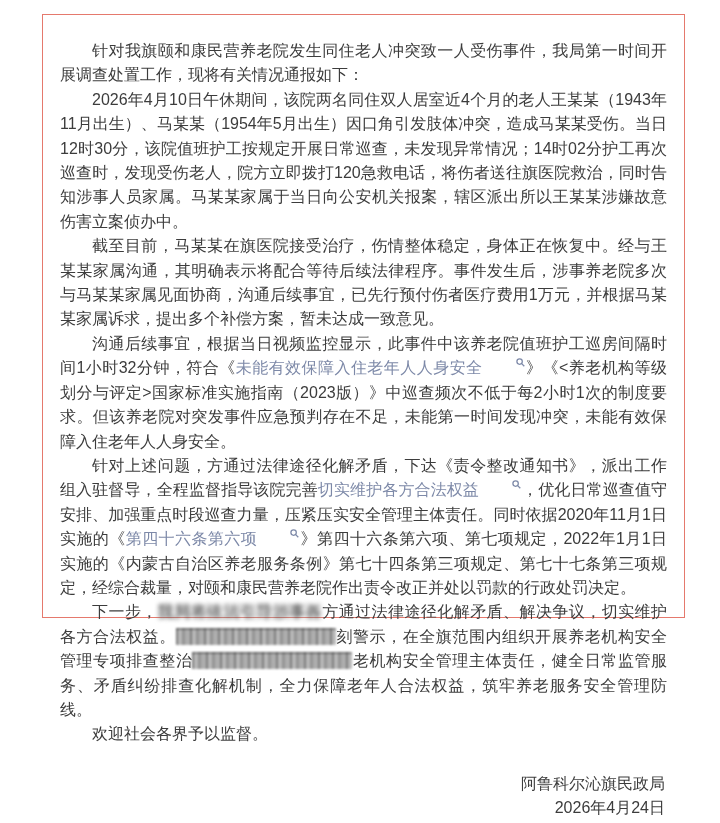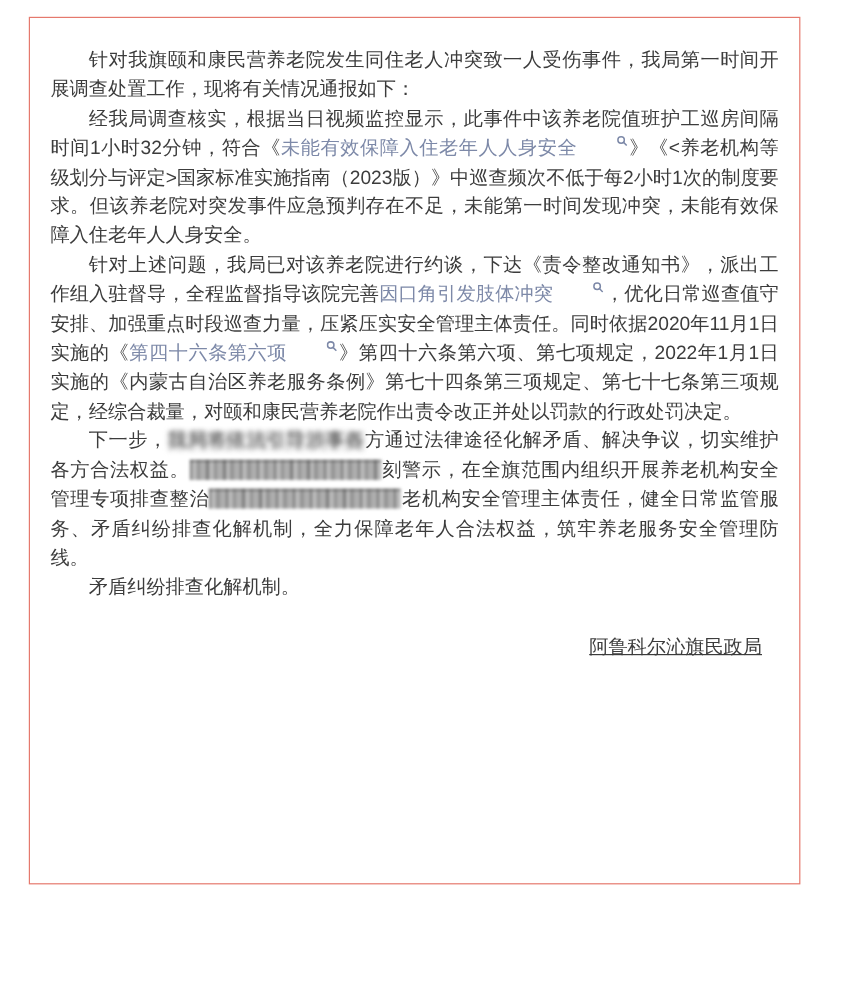--- a/index.html
+++ b/index.html
@@ -10,24 +10,24 @@
   html,body{
     margin:0;
     padding:0;
     width:720px;
     height:823px;
     background:#ffffff;
     font-family:"Liberation Sans","DejaVu Sans",sans-serif;
   }
   .frame{
     position:absolute;
-    left:24px;
+    left:42px;
     top:14px;
     width:643px;
-    height:723px;
+    height:604px;
     box-sizing:border-box;
     border:1.5px solid var(--border-color);
     background:#ffffff;
   }
   .doc{
     padding:24px 17px 0 17px;
   }
   p.para{
     margin:0;
     text-indent:2em;
@@ -74,38 +74,41 @@
     filter:blur(1.3px);
   }
   .signature{
     margin-top:25px;
     padding-right:2px;
     text-align:right;
     font-size:16px;
     line-height:24.4px;
     color:var(--text-color);
   }
-  .signature div{ margin:12px;text-decoration:underline; }
+  .signature div{ margin:0; }
 </style>
 </head>
 <body>
 
 <div class="frame">
   <div class="doc">
     <p class="para"><span class="seg-text">针对我旗颐和康民营养老院发生同住老人冲突致一人受伤事件，我局第一时间开展调查处置工作，现将有关情况通报如下：</span></p>
-    <p class="para"><span class="seg-text">经我局调查核实，根据当日视频监控显示，此事件中该养老院值班护工巡房间隔时间1小时32分钟，符合《</span><span class="doc-link"><span>未能有效保障入住老年人人身安全</span><sup class="search-sup"><svg width="9" height="9" viewBox="0 0 10 10">
+    <p class="para"><span class="seg-text">2026年4月10日午休期间，该院两名同住双人居室近4个月的老人王某某（1943年11月出生）、马某某（1954年5月出生）因口角引发肢体冲突，造成马某某受伤。当日12时30分，该院值班护工按规定开展日常巡查，未发现异常情况；14时02分护工再次巡查时，发现受伤老人，院方立即拨打120急救电话，将伤者送往旗医院救治，同时告知涉事人员家属。马某某家属于当日向公安机关报案，辖区派出所以王某某涉嫌故意伤害立案侦办中。</span></p>
+    <p class="para"><span class="seg-text">截至目前，马某某在旗医院接受治疗，伤情整体稳定，身体正在恢复中。经与王某某家属沟通，其明确表示将配合等待后续法律程序。事件发生后，涉事养老院多次与马某某家属见面协商，沟通后续事宜，已先行预付伤者医疗费用1万元，并根据马某某家属诉求，提出多个补偿方案，暂未达成一致意见。</span></p>
+    <p class="para"><span class="seg-text">沟通后续事宜，根据当日视频监控显示，此事件中该养老院值班护工巡房间隔时间1小时32分钟，符合《</span><span class="doc-link"><span>未能有效保障入住老年人人身安全</span><sup class="search-sup"><svg width="9" height="9" viewBox="0 0 10 10">
               <circle cx="4" cy="4" r="3" fill="none" stroke="currentColor" stroke-width="1.4"></circle>
               <line x1="6.3" y1="6.3" x2="9.2" y2="9.2" stroke="currentColor" stroke-width="1.4"></line>
             </svg></sup></span><span class="seg-text">》《&lt;养老机构等级划分与评定&gt;国家标准实施指南（2023版）》中巡查频次不低于每2小时1次的制度要求。但该养老院对突发事件应急预判存在不足，未能第一时间发现冲突，未能有效保障入住老年人人身安全。</span></p>
-    <p class="para"><span class="seg-text">针对上述问题，我局已对该养老院进行约谈，下达《责令整改通知书》，派出工作组入驻督导，全程监督指导该院完善</span><span class="doc-link"><span>因口角引发肢体冲突</span><sup class="search-sup"><svg width="9" height="9" viewBox="0 0 10 10">
+    <p class="para"><span class="seg-text">针对上述问题，方通过法律途径化解矛盾，下达《责令整改通知书》，派出工作组入驻督导，全程监督指导该院完善</span><span class="doc-link"><span>切实维护各方合法权益</span><sup class="search-sup"><svg width="9" height="9" viewBox="0 0 10 10">
               <circle cx="4" cy="4" r="3" fill="none" stroke="currentColor" stroke-width="1.4"></circle>
               <line x1="6.3" y1="6.3" x2="9.2" y2="9.2" stroke="currentColor" stroke-width="1.4"></line>
             </svg></sup></span><span class="seg-text">，优化日常巡查值守安排、加强重点时段巡查力量，压紧压实安全管理主体责任。同时依据2020年11月1日实施的《</span><span class="doc-link"><span>第四十六条第六项</span><sup class="search-sup"><svg width="9" height="9" viewBox="0 0 10 10">
               <circle cx="4" cy="4" r="3" fill="none" stroke="currentColor" stroke-width="1.4"></circle>
               <line x1="6.3" y1="6.3" x2="9.2" y2="9.2" stroke="currentColor" stroke-width="1.4"></line>
             </svg></sup></span><span class="seg-text">》第四十六条第六项、第七项规定，2022年1月1日实施的《内蒙古自治区养老服务条例》第七十四条第三项规定、第七十七条第三项规定，经综合裁量，对颐和康民营养老院作出责令改正并处以罚款的行政处罚决定。</span></p>
     <p class="para"><span class="seg-text">下一步，</span><span class="smudge-text">我局将依法引导涉事各</span><span class="seg-text">方通过法律途径化解矛盾、解决争议，切实维护各方合法权益。</span><span class="smudge-block" style="width: 160px;"></span><span class="seg-text">刻警示，在全旗范围内组织开展养老机构安全管理专项排查整治</span><span class="smudge-block" style="width: 160px;"></span><span class="seg-text">老机构安全管理主体责任，健全日常监管服务、矛盾纠纷排查化解机制，全力保障老年人合法权益，筑牢养老服务安全管理防线。</span></p>
-    <p class="para"><span class="seg-text">矛盾纠纷排查化解机制。</span></p>
+    <p class="para"><span class="seg-text">欢迎社会各界予以监督。</span></p>
     <div class="signature">
       <div>阿鲁科尔沁旗民政局</div>
+      <div>2026年4月24日</div>
     </div>
   </div>
 </div>
 
 </body></html>

